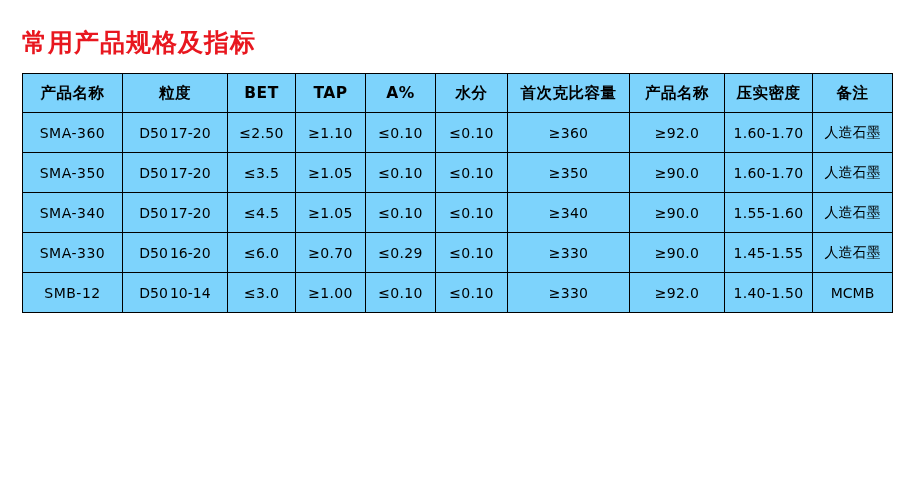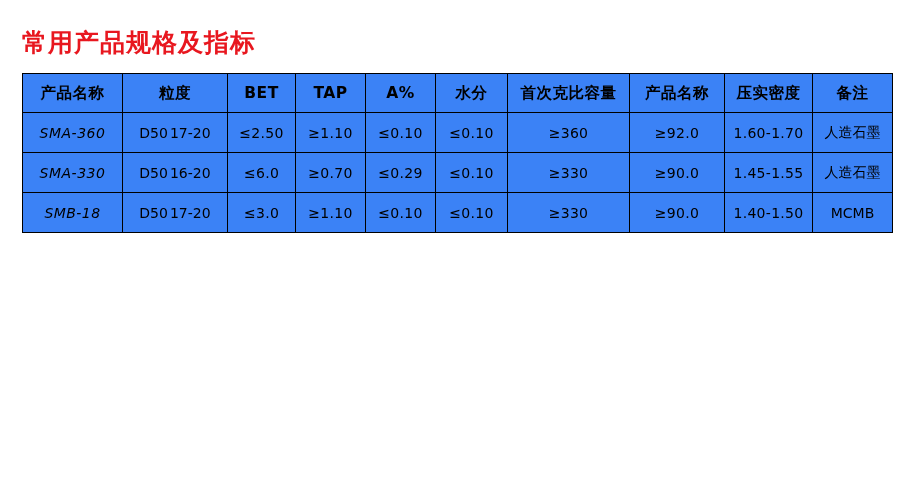--- a/index.html
+++ b/index.html
@@ -35,21 +35,21 @@
   .table-wrap {
     position: absolute;
     left: 22px;
     top: 73px;
     width: 870px;
   }
   table.spec-table {
     border-collapse: collapse;
     width: 870px;
     table-layout: fixed;
-    background: #3b82f6;
+    background: #7dd3fc;
   }
   table.spec-table td,
   table.spec-table th {
     border: 1px solid #000000;
     text-align: center;
     vertical-align: middle;
     padding: 0;
     font-weight: normal;
   }
   table.spec-table thead th {
@@ -60,21 +60,20 @@
     letter-spacing: 0.5px;
   }
   table.spec-table tbody td {
     height: 39px;
     font-size: 14px;
     font-family: "DejaVu Sans", "Liberation Sans", sans-serif;
   }
   td.product-name {
     font-size: 15px;
     letter-spacing: 0.5px;
-    font-style: italic;
   }
   td.granularity {
     font-size: 13px;
   }
   td.granularity .g-label {
     display: inline-block;
     margin-right: 2px;
     text-align: right;
   }
   td.granularity .g-range {
@@ -141,40 +140,64 @@
           <td class="num">≤2.50</td>
           <td class="num">≥1.10</td>
           <td class="num">≤0.10</td>
           <td class="num">≤0.10</td>
           <td class="num">≥360</td>
           <td class="num">≥92.0</td>
           <td class="num">1.60-1.70</td>
           <td class="note">人造石墨</td>
         </tr>
         <tr>
+          <td class="product-name">SMA-350</td>
+          <td class="granularity"><span class="g-label">D50</span><span class="g-range">17-20</span></td>
+          <td class="num">≤3.5</td>
+          <td class="num">≥1.05</td>
+          <td class="num">≤0.10</td>
+          <td class="num">≤0.10</td>
+          <td class="num">≥350</td>
+          <td class="num">≥90.0</td>
+          <td class="num">1.60-1.70</td>
+          <td class="note">人造石墨</td>
+        </tr>
+        <tr>
+          <td class="product-name">SMA-340</td>
+          <td class="granularity"><span class="g-label">D50</span><span class="g-range">17-20</span></td>
+          <td class="num">≤4.5</td>
+          <td class="num">≥1.05</td>
+          <td class="num">≤0.10</td>
+          <td class="num">≤0.10</td>
+          <td class="num">≥340</td>
+          <td class="num">≥90.0</td>
+          <td class="num">1.55-1.60</td>
+          <td class="note">人造石墨</td>
+        </tr>
+        <tr>
           <td class="product-name">SMA-330</td>
           <td class="granularity"><span class="g-label">D50</span><span class="g-range">16-20</span></td>
           <td class="num">≤6.0</td>
           <td class="num">≥0.70</td>
           <td class="num">≤0.29</td>
           <td class="num">≤0.10</td>
           <td class="num">≥330</td>
           <td class="num">≥90.0</td>
           <td class="num">1.45-1.55</td>
           <td class="note">人造石墨</td>
         </tr>
         <tr>
-          <td class="product-name">SMB-18</td>
-          <td class="granularity"><span class="g-label">D50</span><span class="g-range">17-20</span></td>
+          <td class="product-name">SMB-12</td>
+          <td class="granularity"><span class="g-label">D50</span><span class="g-range">10-14</span></td>
           <td class="num">≤3.0</td>
-          <td class="num">≥1.10</td>
+          <td class="num">≥1.00</td>
           <td class="num">≤0.10</td>
           <td class="num">≤0.10</td>
           <td class="num">≥330</td>
-          <td class="num">≥90.0</td>
+          <td class="num">≥92.0</td>
           <td class="num">1.40-1.50</td>
           <td class="note">MCMB</td>
         </tr>
       </tbody>
     </table>
   </div>
 
 </div>
 
 </body></html>

